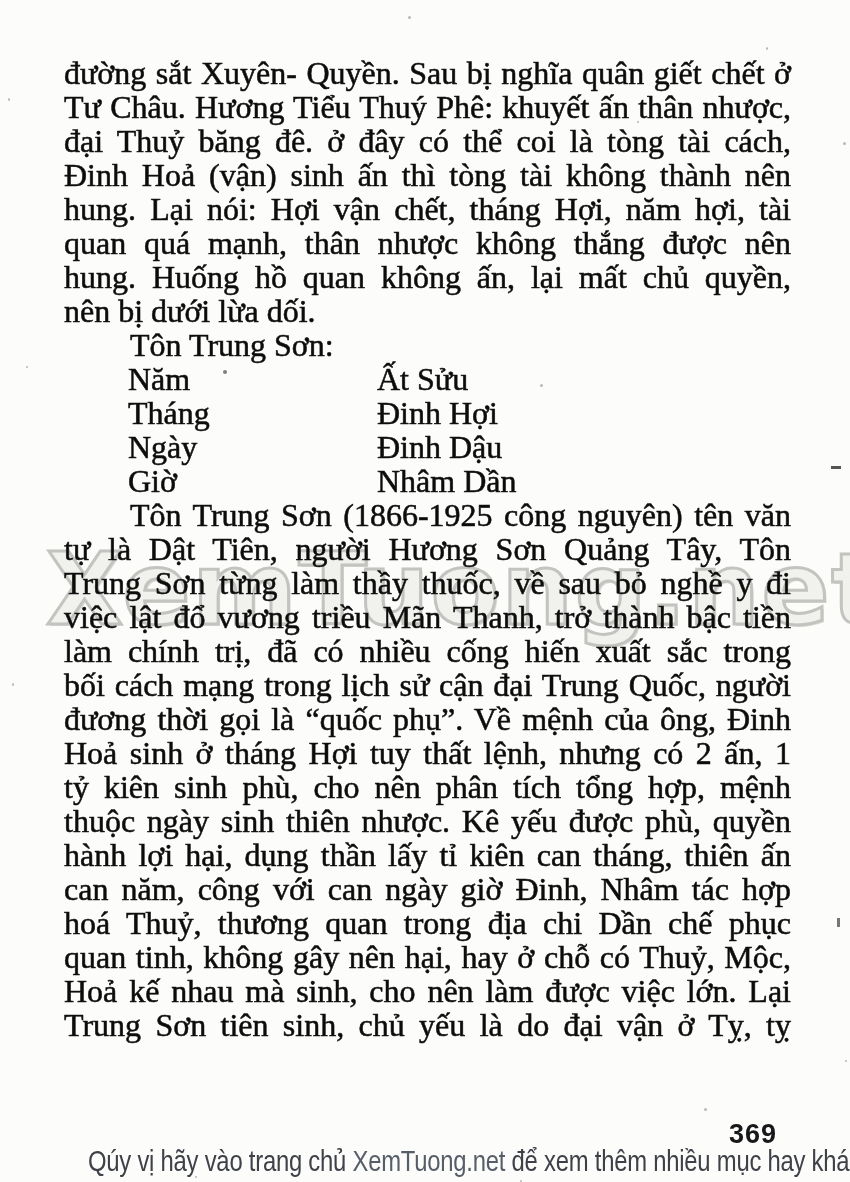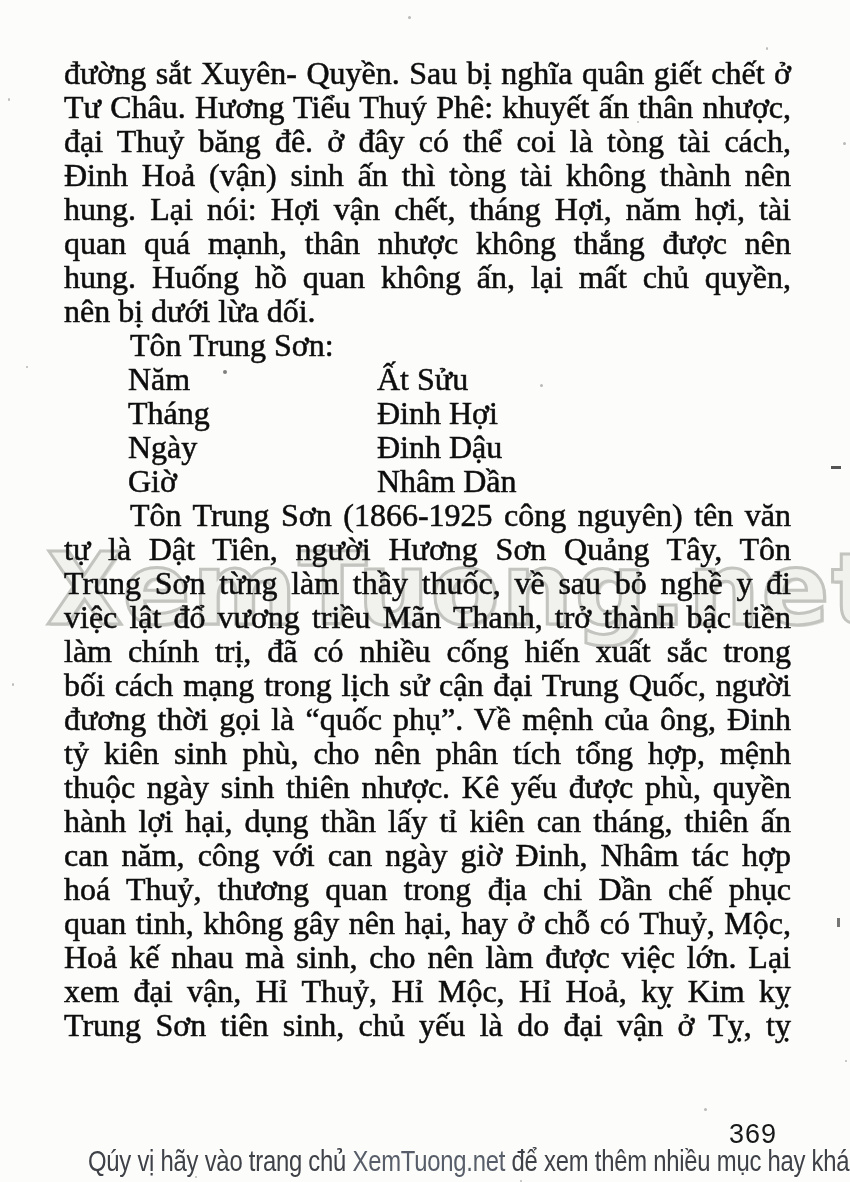--- a/index.html
+++ b/index.html
@@ -46,21 +46,21 @@
   .heading { padding-left: 66px; }
   .pillar-row { padding-left: 64px; height: 34px; font-family: Liberation Serif, serif; }
   .pillar-label { display: inline-block; width: 249px; }
   .italic-line { font-style: italic; font-weight: bold; -webkit-text-stroke: 0.2px #151515; }
   .page-number {
     position: absolute;
     left: 729px;
     top: 1119px;
     z-index: 3;
     font-family: "Liberation Sans", sans-serif;
-    font-weight: normal;
+    font-weight: bold;
     font-size: 27px;
     letter-spacing: 1px;
     color: #17181a;
   }
   .footer {
     position: absolute;
     left: 88px;
     top: 1143px;
     z-index: 3;
     font-family: "Liberation Sans", sans-serif;
@@ -116,28 +116,28 @@
       <span class="pillar-label">Giờ</span><span class="pillar-value">Nhâm Dần</span>
     </div>
 
     <div class="line j indent-first">Tôn Trung Sơn (1866-1925 công nguyên) tên văn</div>
     <div class="line j">tự là Dật Tiên, người Hương Sơn Quảng Tây, Tôn</div>
     <div class="line j">Trung Sơn từng làm thầy thuốc, về sau bỏ nghề y đi</div>
     <div class="line j">việc lật đổ vương triều Mãn Thanh, trở thành bậc tiền</div>
     <div class="line j">làm chính trị, đã có nhiều cống hiến xuất sắc trong</div>
     <div class="line j">bối cách mạng trong lịch sử cận đại Trung Quốc, người</div>
     <div class="line j">đương thời gọi là “quốc phụ”. Về mệnh của ông, Đinh</div>
+    <div class="line j">Hoả sinh ở tháng Hợi tuy thất lệnh, nhưng có 2 ấn, 1</div>
     <div class="line j">tỷ kiên sinh phù, cho nên phân tích tổng hợp, mệnh</div>
     <div class="line j">thuộc ngày sinh thiên nhược. Kê yếu được phù, quyền</div>
     <div class="line j">hành lợi hại, dụng thần lấy tỉ kiên can tháng, thiên ấn</div>
     <div class="line j">can năm, công với can ngày giờ Đinh, Nhâm tác hợp</div>
     <div class="line j">hoá Thuỷ, thương quan trong địa chi Dần chế phục</div>
     <div class="line j">quan tinh, không gây nên hại, hay ở chỗ có Thuỷ, Mộc,</div>
     <div class="line j">Hoả kế nhau mà sinh, cho nên làm được việc lớn. Lại</div>
-    <div class="line j">xem đại vận, Hỉ Thuỷ, Hỉ Mộc, Hỉ Hoả, kỵ Kim kỵ</div>
     <div class="line j">Trung Sơn tiên sinh, chủ yếu là do đại vận ở Tỵ, tỵ</div>
   </div>
 
   <div class="page-number">369</div>
 
   <div class="footer">
     <span>Qúy vị hãy vào trang chủ </span><span class="footer-link">XemTuong.net</span><span> để xem thêm nhiều mục hay khác</span>
   </div>
 
   <div>

